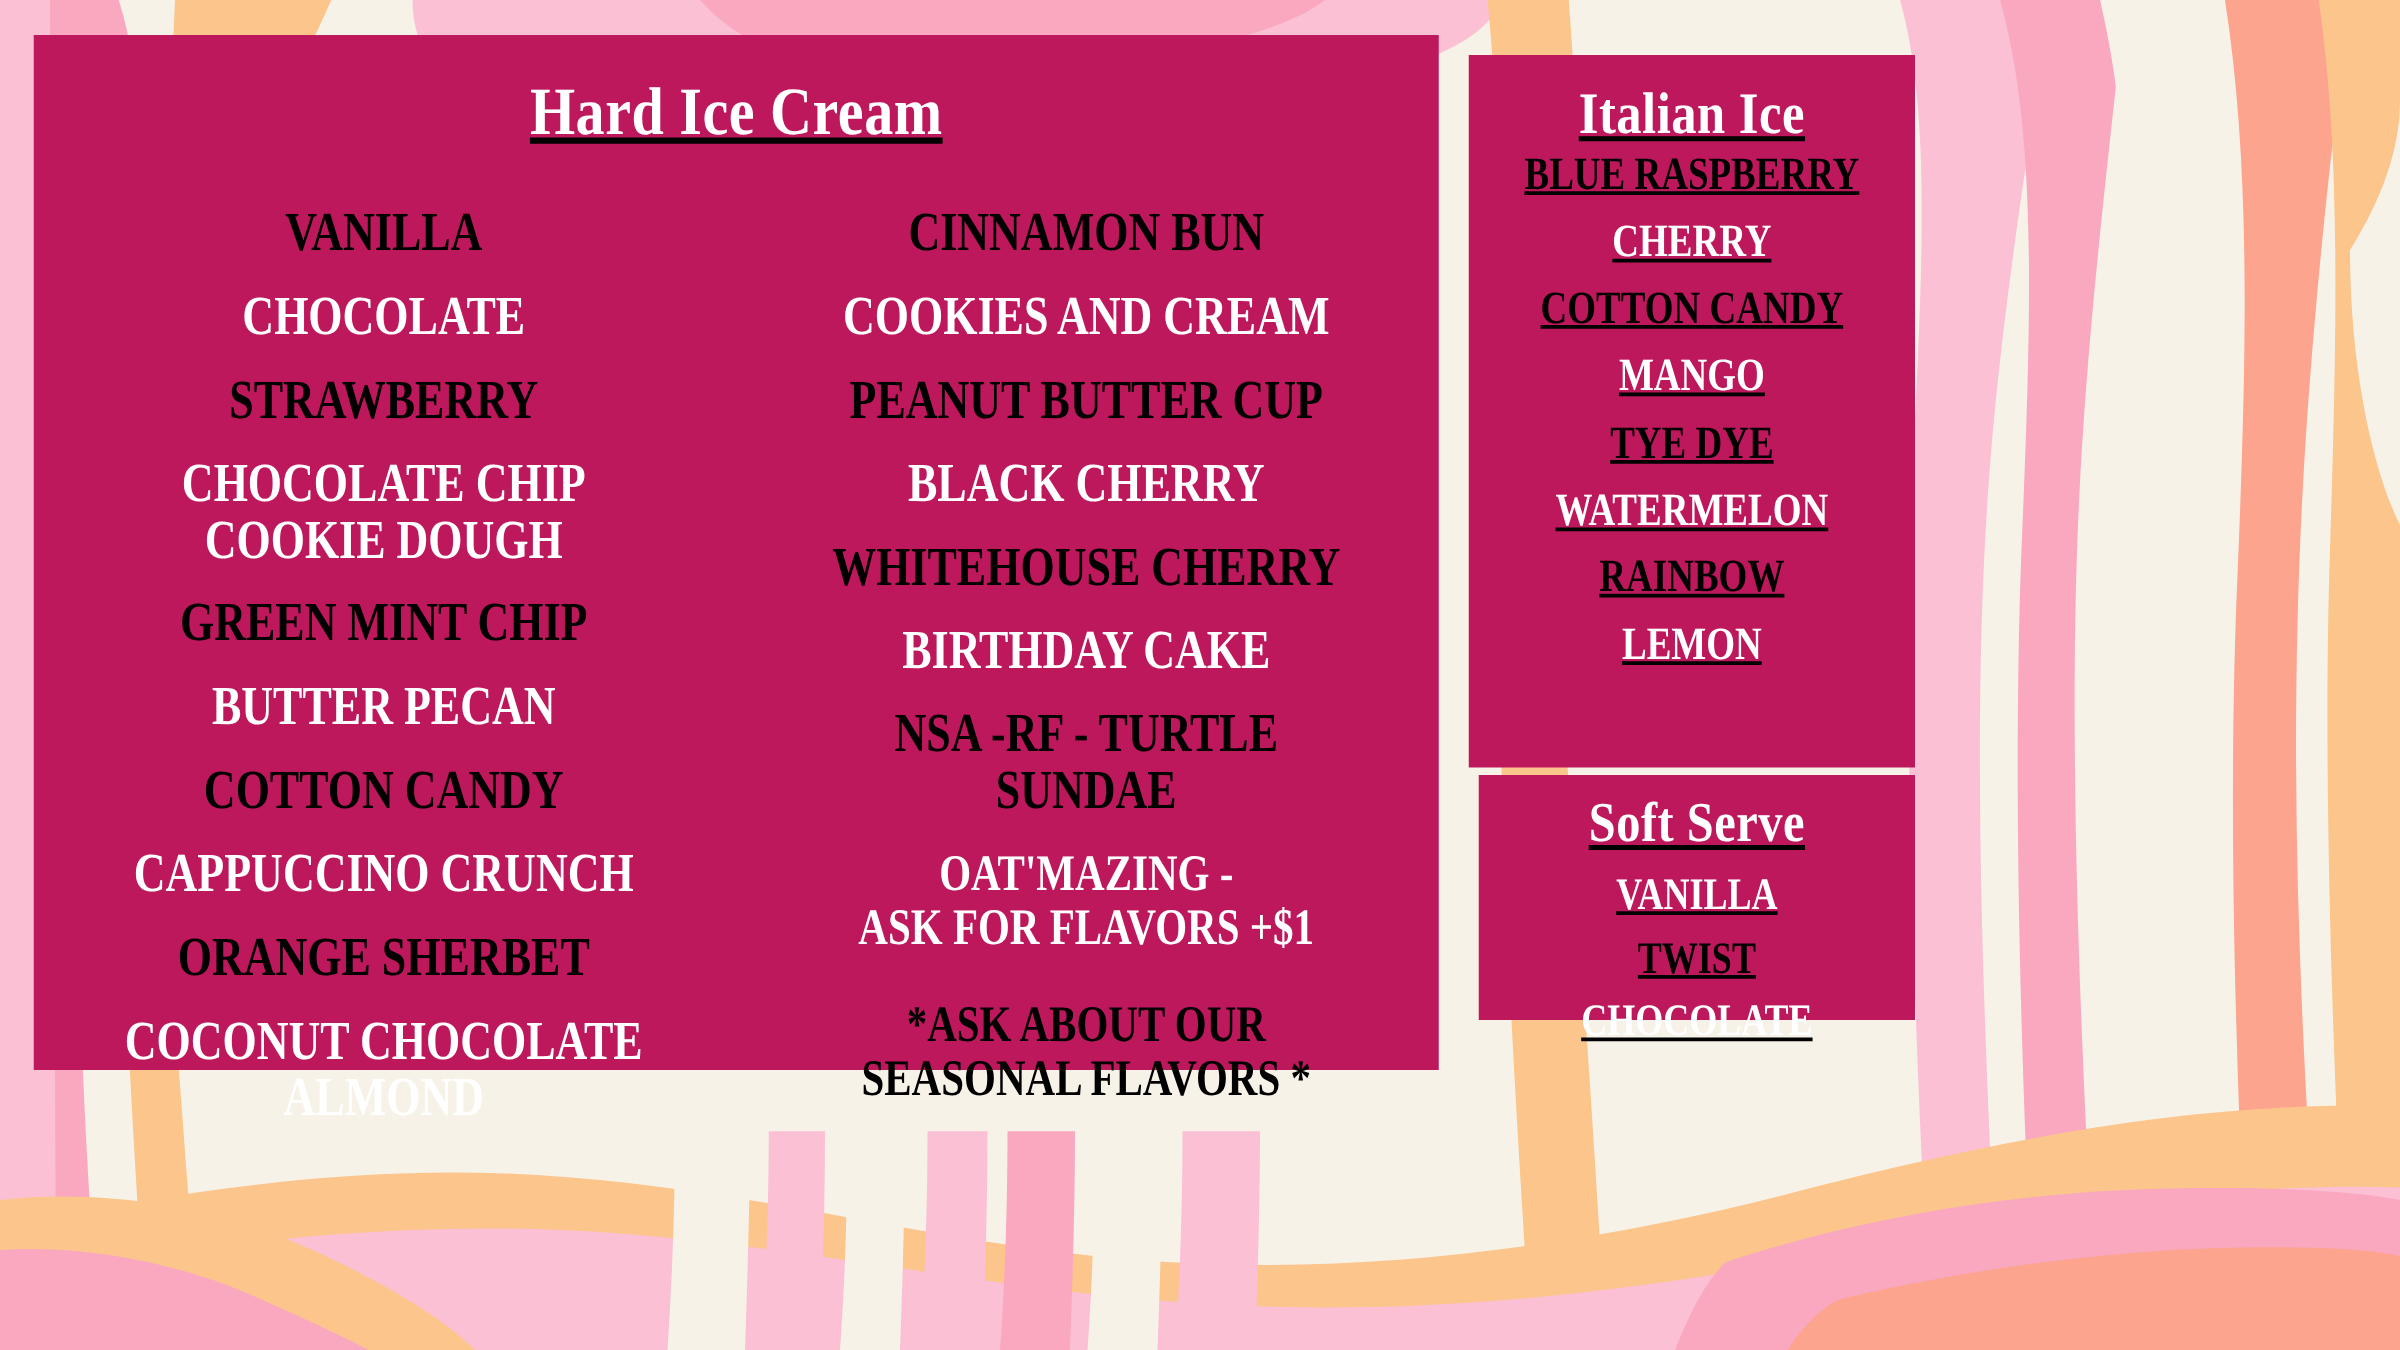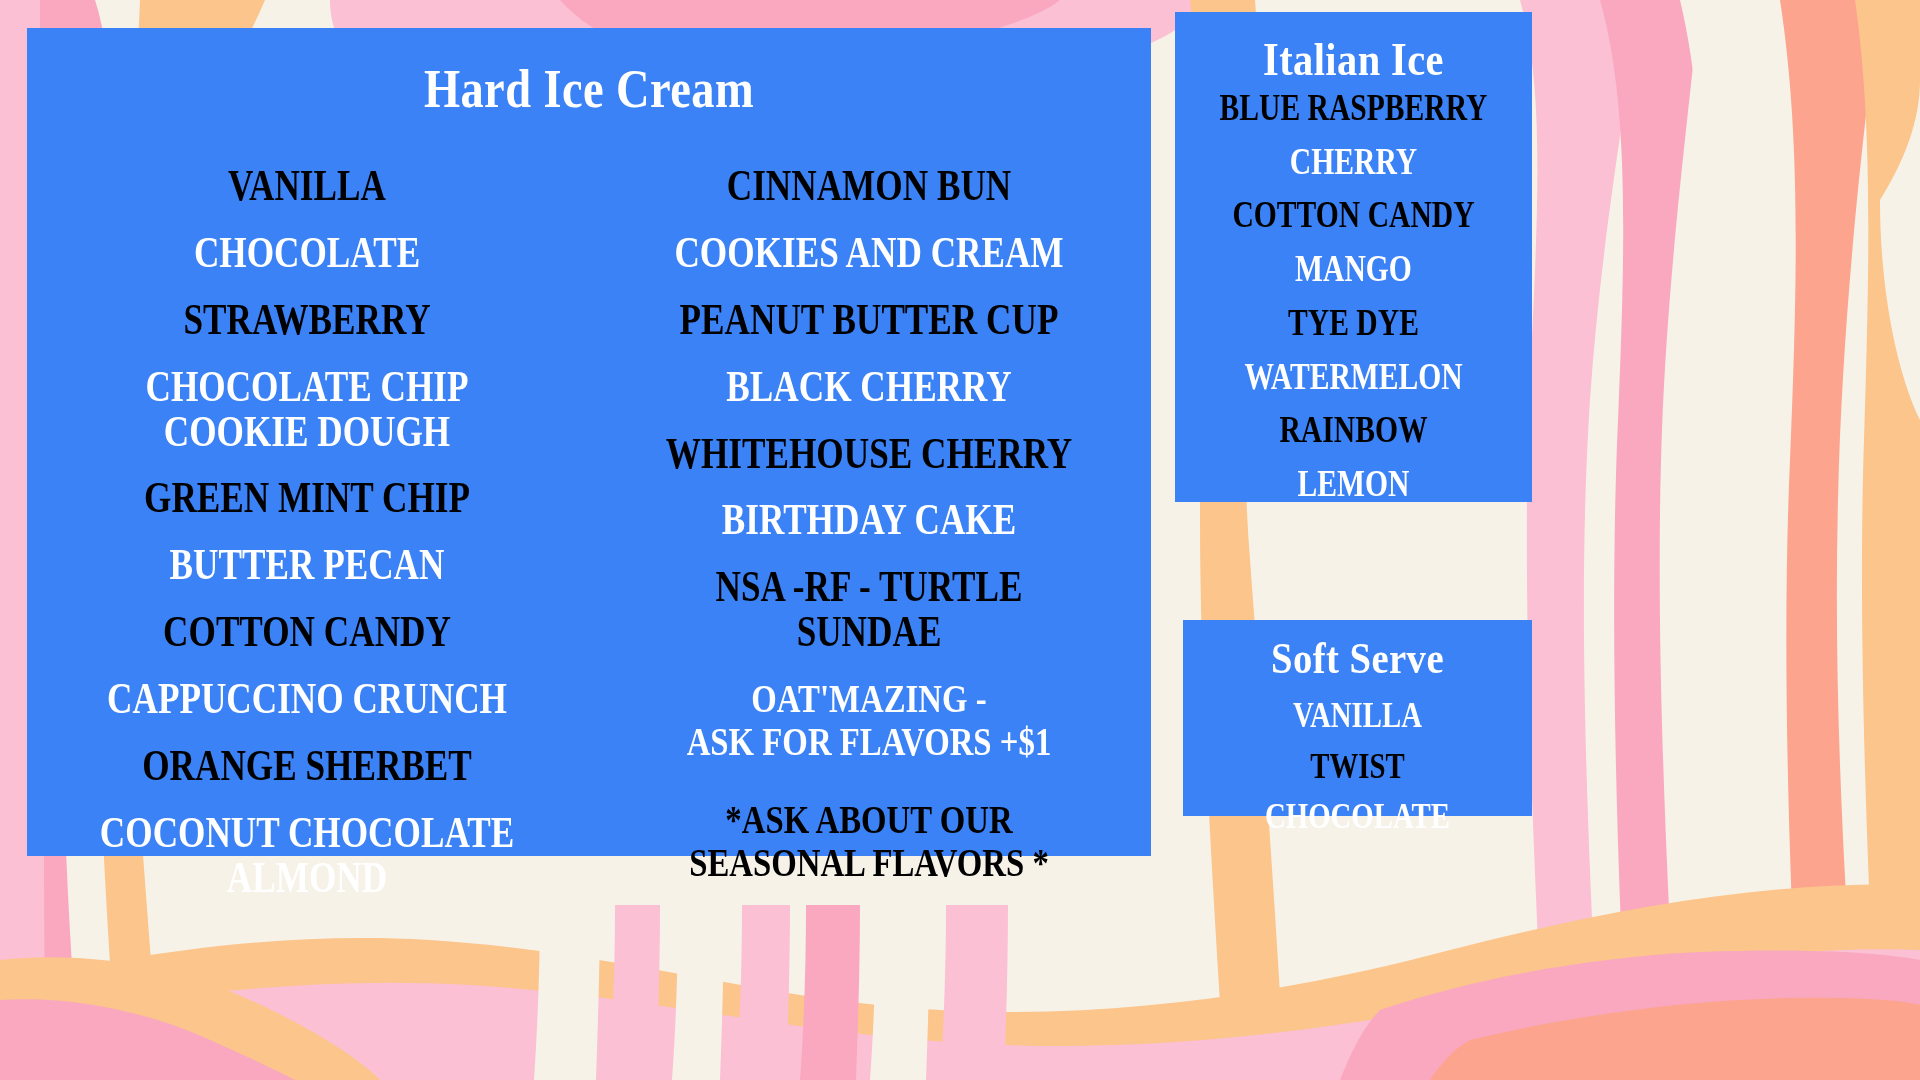--- a/index.html
+++ b/index.html
@@ -24,37 +24,38 @@
   
   #bg {
     position: absolute;
     inset: 0;
     z-index: 0;
   }
 
   
   .panel {
     position: absolute;
-    background: #3b82f6;
+    background: #be185d;
     z-index: 2;
     box-sizing: border-box;
+    text-decoration: underline;
   }
 
   #panel-hard {
     left: 27px;
     top: 28px;
     width: 1124px;
     height: 828px;
   }
 
   #panel-italian {
     left: 1175px;
-    top: 12px;
+    top: 44px;
     width: 357px;
-    height: 490px;
+    height: 570px;
   }
 
   #panel-soft {
     left: 1183px;
     top: 620px;
     width: 349px;
     height: 196px;
   }
 
   

